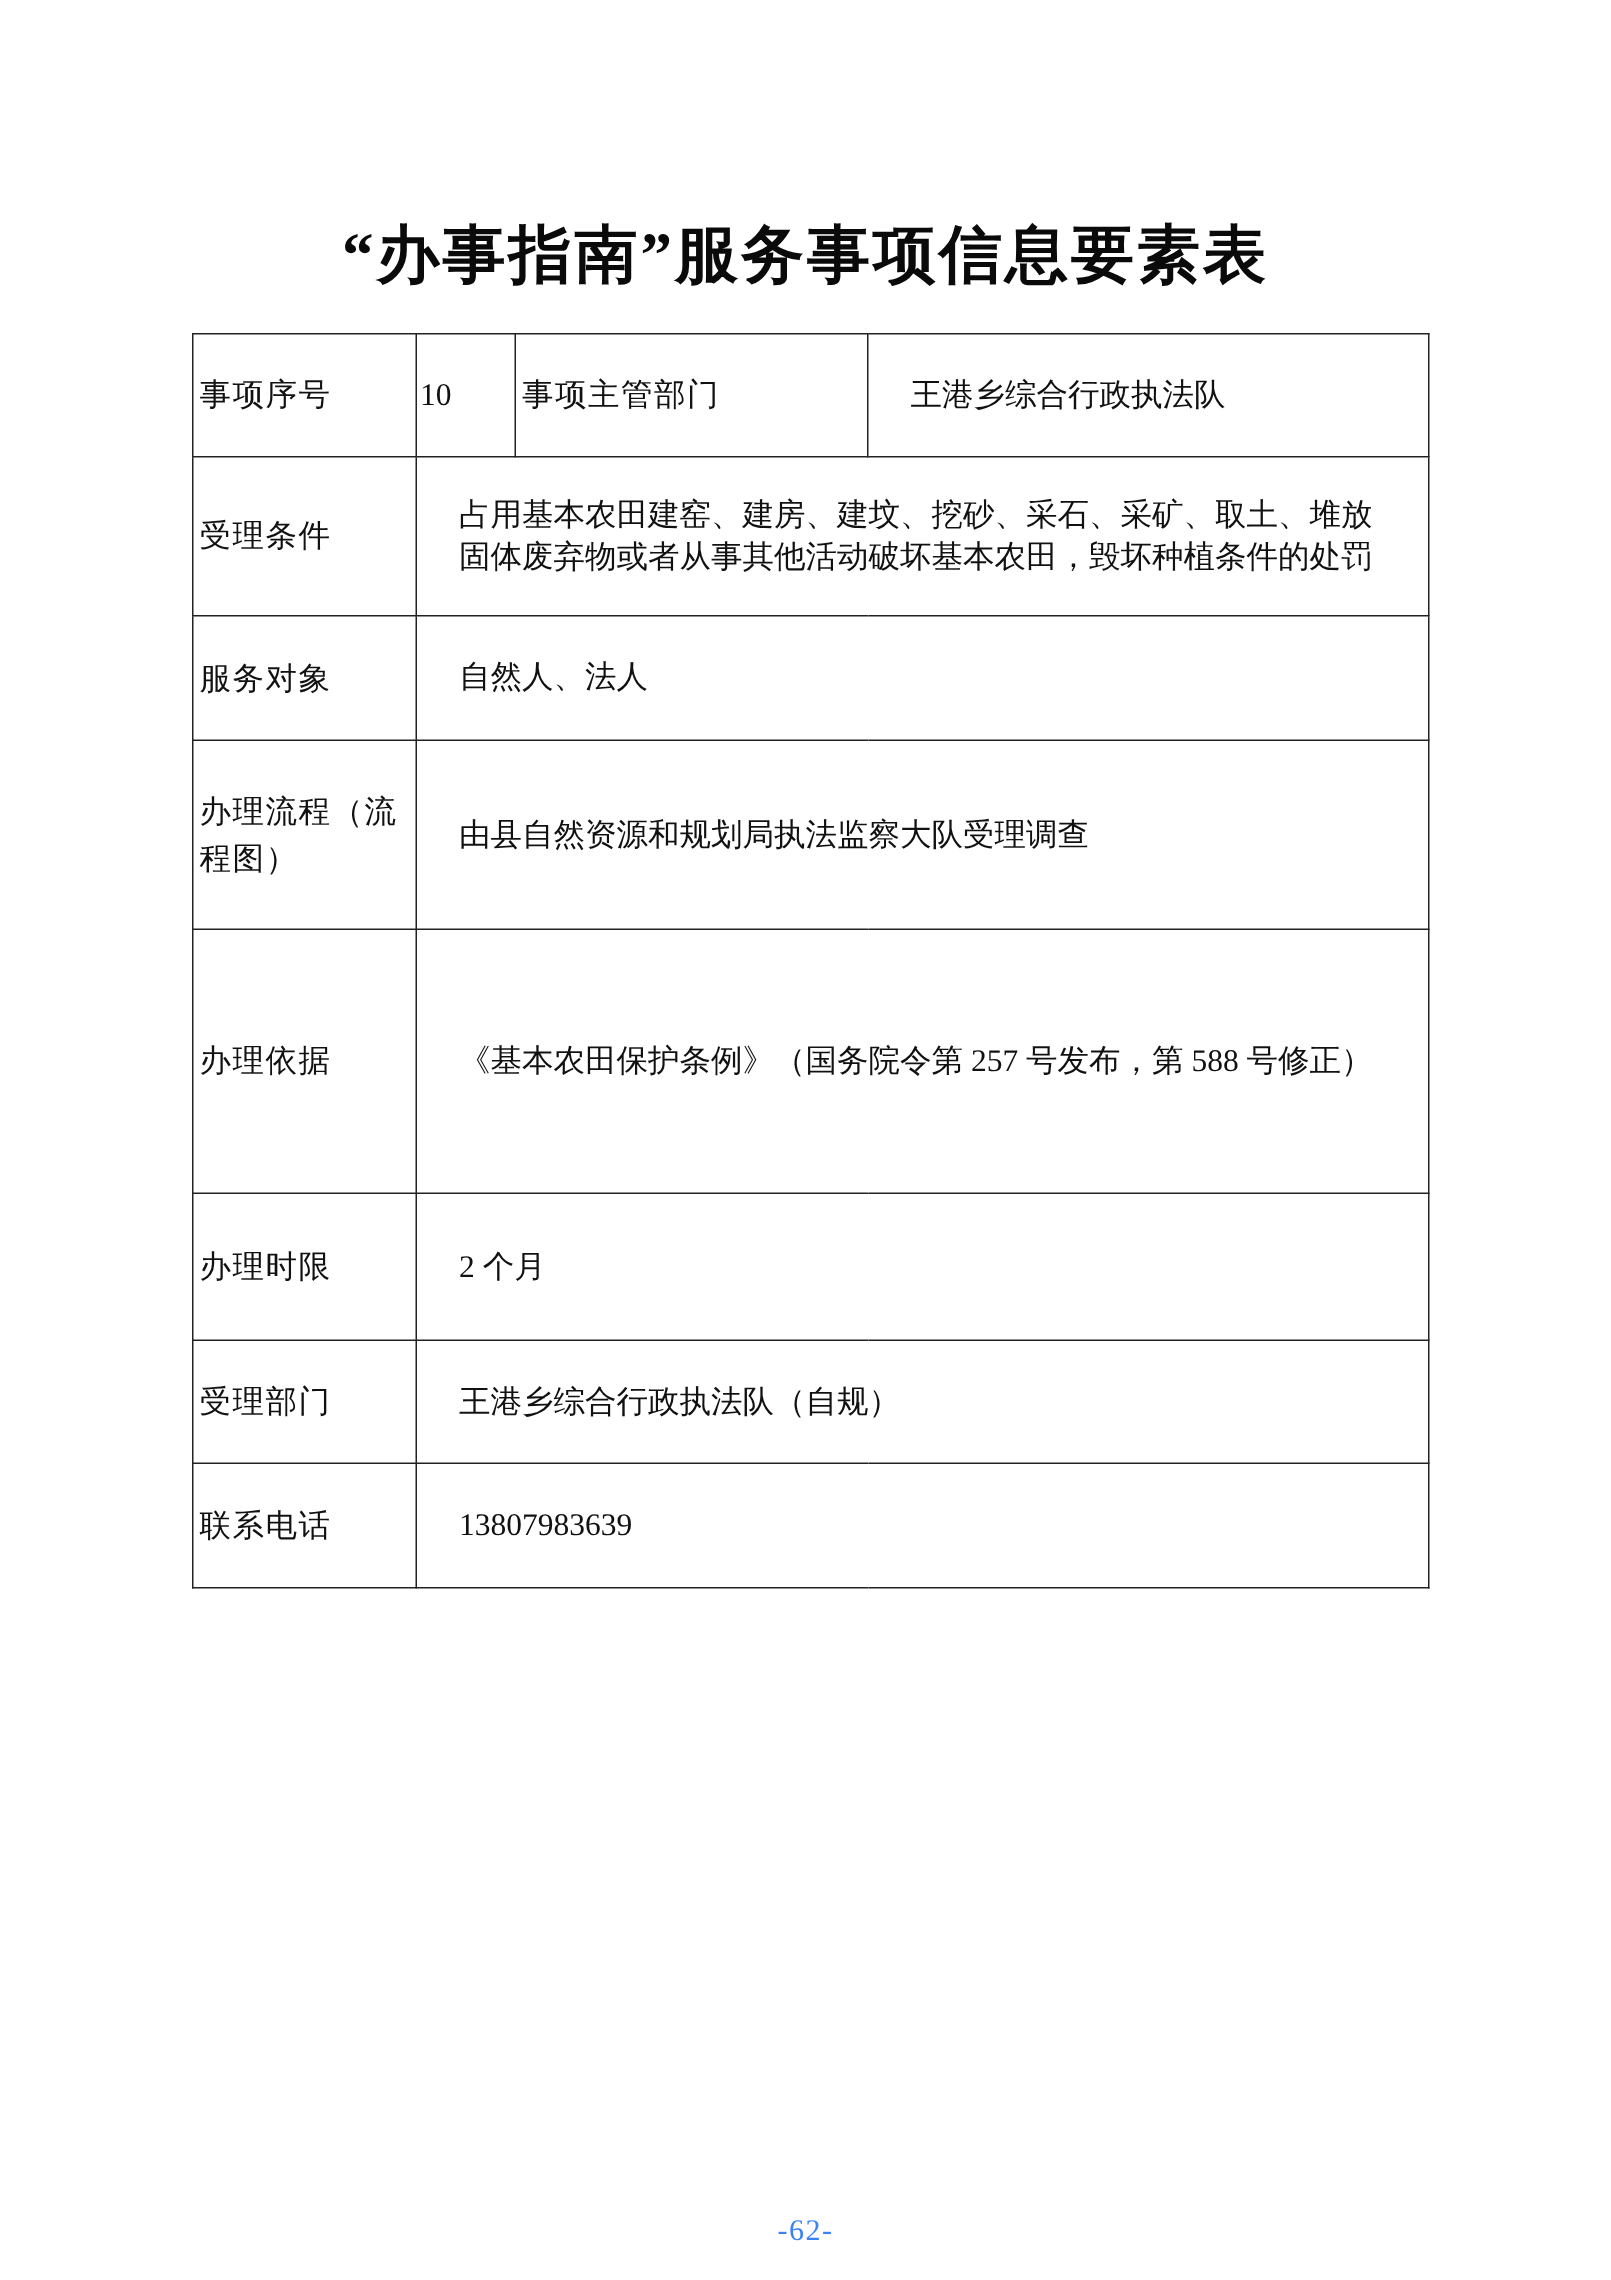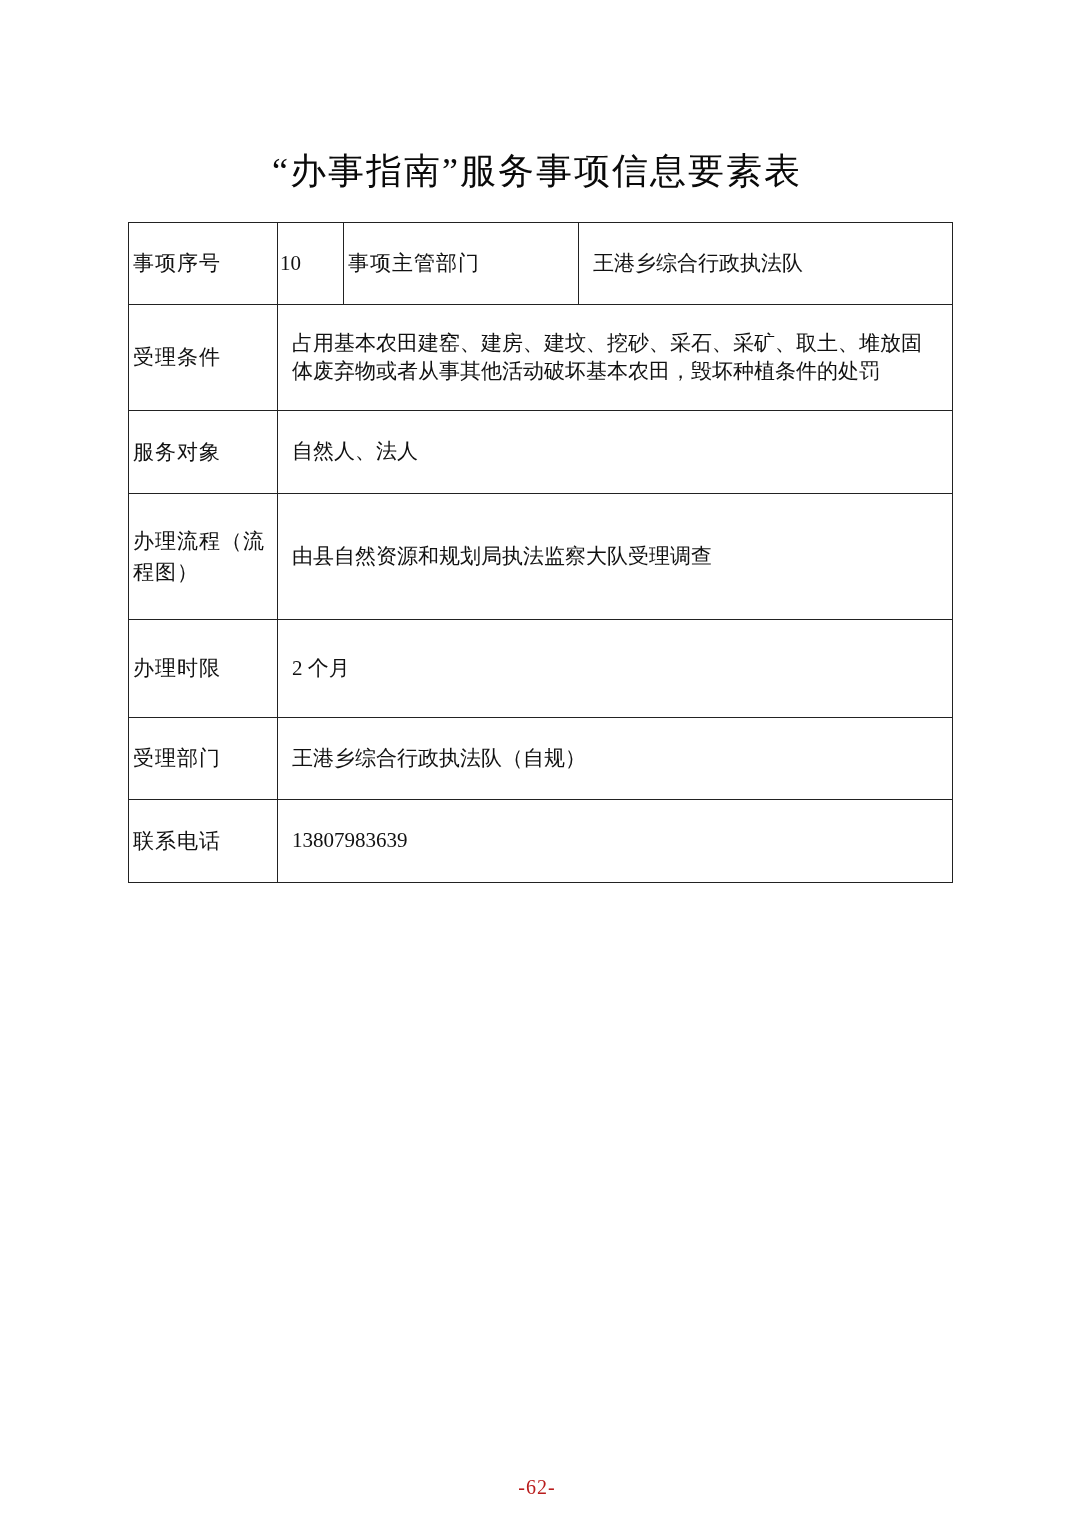--- a/index.html
+++ b/index.html
@@ -14,22 +14,22 @@
     position: relative;
     font-family: "Liberation Serif", "DejaVu Serif", serif;
     color: #111111;
   }
   .doc-title {
     position: absolute;
     top: 148px;
     left: 0;
     width: 100%;
     text-align: center;
-    font-size: 36px;
-    font-weight: 400;
+    font-size: 42px;
+    font-weight: 700;
     letter-spacing: 2px;
     line-height: 46px;
     color: #0a0a0a;
   }
   table.info-table {
     position: absolute;
     left: 128px;
     top: 222px;
     width: 824px;
     border-collapse: collapse;
@@ -42,36 +42,36 @@
     font-size: 21px;
     color: #111111;
     overflow: hidden;
   }
   td.cell-label {
     padding: 4px 4px;
     letter-spacing: 1px;
     line-height: 1.45;
   }
   td.cell-value {
-    padding: 4px 14px;
+    padding: 4px 28px;
     line-height: 1.32;
   }
   td.cell-num {
     padding: 4px 2px;
     line-height: 1.32;
   }
   .page-footer {
     position: absolute;
     top: 1476px;
     left: 0;
     width: 100%;
     text-align: center;
     font-size: 20px;
     letter-spacing: 1px;
-    color: #b91c1c;
+    color: #3b82f6;
   }
 </style>
 </head>
 <body>
 
 <div class="doc-title">“办事指南”服务事项信息要素表</div>
 
 <table class="info-table">
   <colgroup>
     <col style="width:149px">
@@ -91,20 +91,24 @@
       <td class="cell-value" colspan="3">占用基本农田建窑、建房、建坟、挖砂、采石、采矿、取土、堆放固体废弃物或者从事其他活动破坏基本农田，毁坏种植条件的处罚</td>
     </tr>
     <tr style="height:83px">
       <td class="cell-label">服务对象</td>
       <td class="cell-value" colspan="3">自然人、法人</td>
     </tr>
     <tr style="height:126px">
       <td class="cell-label">办理流程（流程图）</td>
       <td class="cell-value" colspan="3">由县自然资源和规划局执法监察大队受理调查</td>
     </tr>
+    <tr style="height:176px">
+      <td class="cell-label">办理依据</td>
+      <td class="cell-value" colspan="3">《基本农田保护条例》（国务院令第 257 号发布，第 588 号修正）</td>
+    </tr>
     <tr style="height:98px">
       <td class="cell-label">办理时限</td>
       <td class="cell-value" colspan="3">2 个月</td>
     </tr>
     <tr style="height:82px">
       <td class="cell-label">受理部门</td>
       <td class="cell-value" colspan="3">王港乡综合行政执法队（自规）</td>
     </tr>
     <tr style="height:83px">
       <td class="cell-label">联系电话</td>

